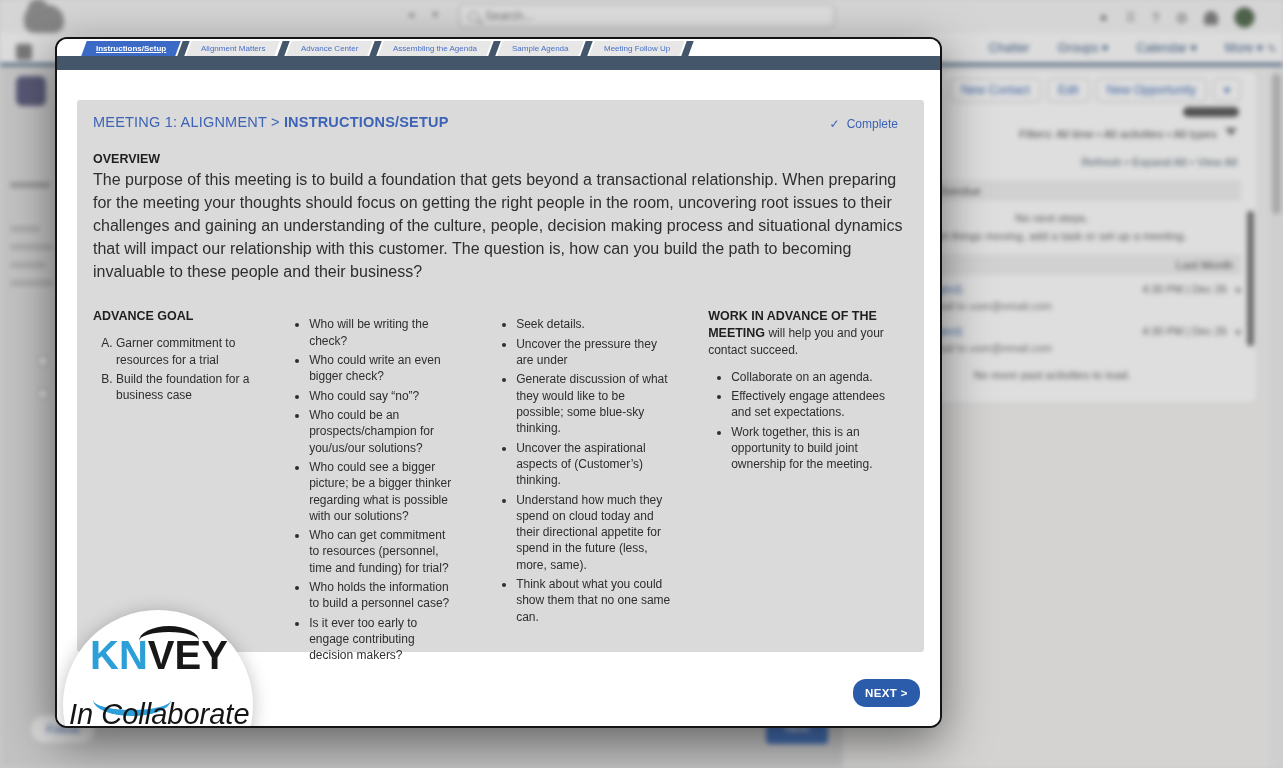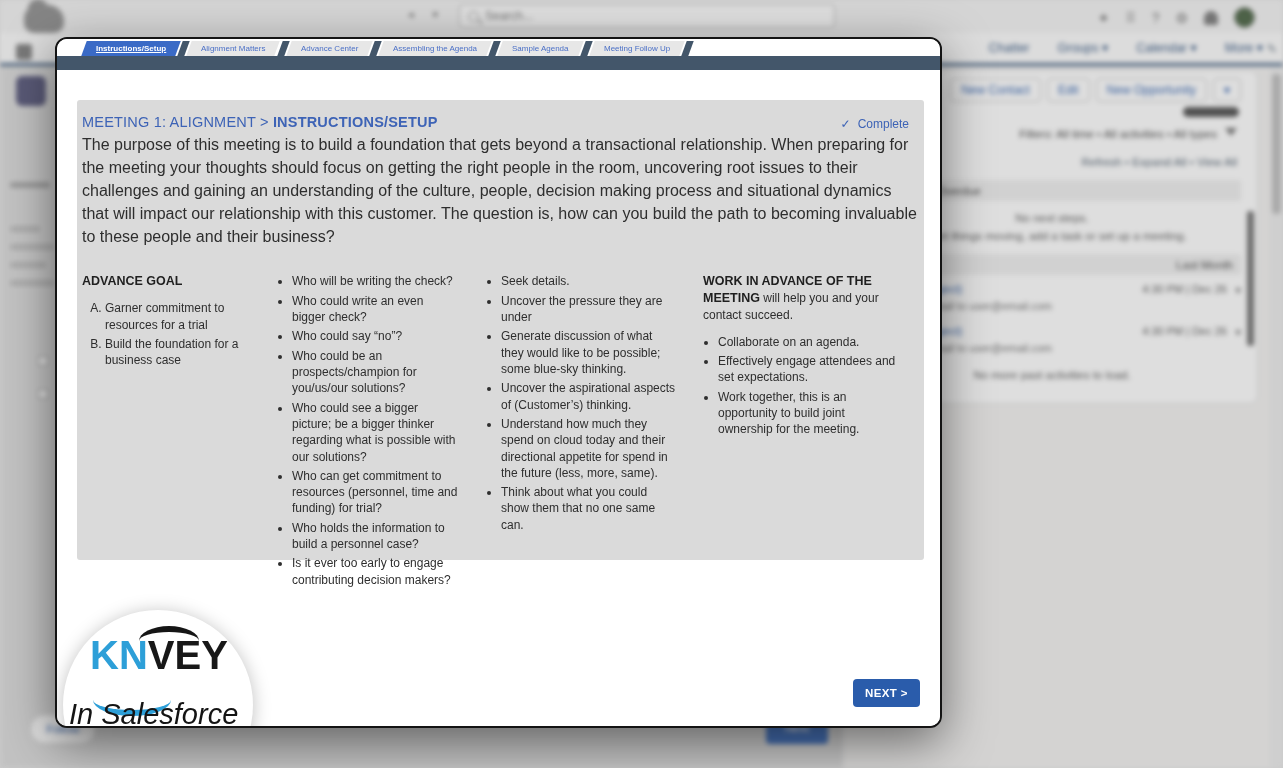--- a/index.html
+++ b/index.html
@@ -54,36 +54,36 @@
   
   .modal{position:absolute;left:55px;top:37px;width:887px;height:691px;background:#fff;border:2px solid #141414;border-radius:12px;box-shadow:0 14px 48px rgba(0,0,0,.5);overflow:hidden;z-index:5}
   .tabbar{display:flex;align-items:flex-end;height:17px;padding-left:27px;background:#fff}
   .tab{height:15px;display:flex;align-items:center;padding:0 12px;transform:skewX(-20deg);background:#e7e7e7;cursor:pointer}
   .tab .lbl{transform:skewX(20deg);font-size:8px;color:#4a6fc6;white-space:nowrap}
   .tab.active{background:#3a6ac6}
   .tab.active .lbl{color:#fff;font-weight:700;text-decoration:underline}
   .sep{width:7px;height:15px;background:#43566a;transform:skewX(-20deg);margin:0 2px}
   .band{height:14px;background:#43566a}
   .doc{position:relative;height:658px;background:#fff}
-  .card{position:absolute;left:20px;top:30px;width:847px;height:460px;background:#dadada;border-radius:3px;padding:14px 5px}
+  .card{position:absolute;left:20px;top:30px;width:847px;height:552px;background:#dadada;border-radius:3px;padding:14px 16px}
   .card-head{display:flex;justify-content:space-between;align-items:flex-start}
   .bc{font-size:14.5px;color:#3d63b6;letter-spacing:.2px}
   .bc b{font-weight:700}
   .status{display:flex;gap:7px;align-items:center;font-size:12px;color:#3d63b6;margin:3px 10px 0 0}
   .ovh{margin-top:21px;font-size:12.5px;font-weight:700;color:#1f1f1f}
   .ovp{margin-top:3px;font-size:16px;line-height:1.43;color:#2e2e2e}
   .cols{margin-top:25px;display:flex;gap:27px;padding-right:6px}
   .col{font-size:12px;color:#2e2e2e;line-height:1.36}
   .col .colhead{margin-bottom:10px}
   .col .colhead b{font-size:12.5px;color:#1f1f1f}
-  .col ul{padding-left:15px;margin:0}
+  .col ul{padding-left:15px;margin:8px}
   .col ol{padding-left:19px;margin:4px;list-style-type:upper-alpha}
   .col li{margin-bottom:3px}
   .c1{width:168px}.c2{width:182px}.c3{width:190px}.c4{width:196px}
-  .nextbtn{position:absolute;right:20px;bottom:21px;width:67px;height:28px;background:#2a5cab;border:0;border-radius:4px;color:#fff;font-size:11.5px;font-weight:700;letter-spacing:.4px;font-family:"Liberation Sans",sans-serif;cursor:pointer}
+  .nextbtn{position:absolute;right:20px;bottom:21px;width:67px;height:28px;background:#2a5cab;border:0;border-radius:13px;color:#fff;font-size:11.5px;font-weight:700;letter-spacing:.4px;font-family:"Liberation Sans",sans-serif;cursor:pointer}
   .blob{position:absolute;left:6px;top:540px;width:190px;height:190px;background:#fff;border-radius:50%;box-shadow:0 2px 18px rgba(0,0,0,.25)}
   .knvey{position:absolute;left:27px;top:23px;font-size:40px;font-weight:700;letter-spacing:0}
   .knvey .kn{color:#2d9fd8}
   .knvey .vey{color:#181818}
   .arc-blue{position:absolute;left:30px;top:74px;width:78px;height:32px;border-bottom:6px solid #2d9fd8;border-radius:50%}
   .arc-black{position:absolute;left:104px;top:17px;width:60px;height:30px;border-top:6px solid #151515;border-radius:50%}
   .caption{position:absolute;left:6px;top:88px;font-size:29px;font-style:italic;color:#141414;white-space:nowrap}
 </style>
 </head>
 <body>
@@ -211,20 +211,21 @@
       <div class="card-head">
         <div class="bc">
           <span>MEETING 1: ALIGNMENT &gt;</span>
           <b>INSTRUCTIONS/SETUP</b>
         </div>
         <div class="status">
           <span>✓</span>
           <span>Complete</span>
         </div>
       </div>
+      <div class="ovh">OVERVIEW</div>
       <p class="ovp">The purpose of this meeting is to build a foundation that gets beyond a transactional relationship. When preparing for the meeting your thoughts should focus on getting the right people in the room, uncovering root issues to their challenges and gaining an understanding of the culture, people, decision making process and situational dynamics that will impact our relationship with this customer. The question is, how can you build the path to becoming invaluable to these people and their business?</p>
       <div class="cols" id="cols">
           <div class="col c1">
             <p class="colhead"><b>ADVANCE GOAL</b></p>
             <ol>
               <li>Garner commitment to resources for a trial</li>
               <li>Build the foundation for a business case</li>
             </ol>
           </div>
           <div class="col c2">
@@ -261,16 +262,16 @@
     </div>
 
     <button class="nextbtn">NEXT &gt;</button>
 
     <div class="blob">
       <div class="knvey">
         <span class="kn">KN</span><span class="vey">VEY</span>
         <span class="arc-black" style="left:49px;top:-7px"></span>
       </div>
       <div class="arc-blue"></div>
-      <div class="caption">In Salesforce</div>
+      <div class="caption">In Collaborate</div>
     </div>
   </div>
 </div>
 
 </body></html>

